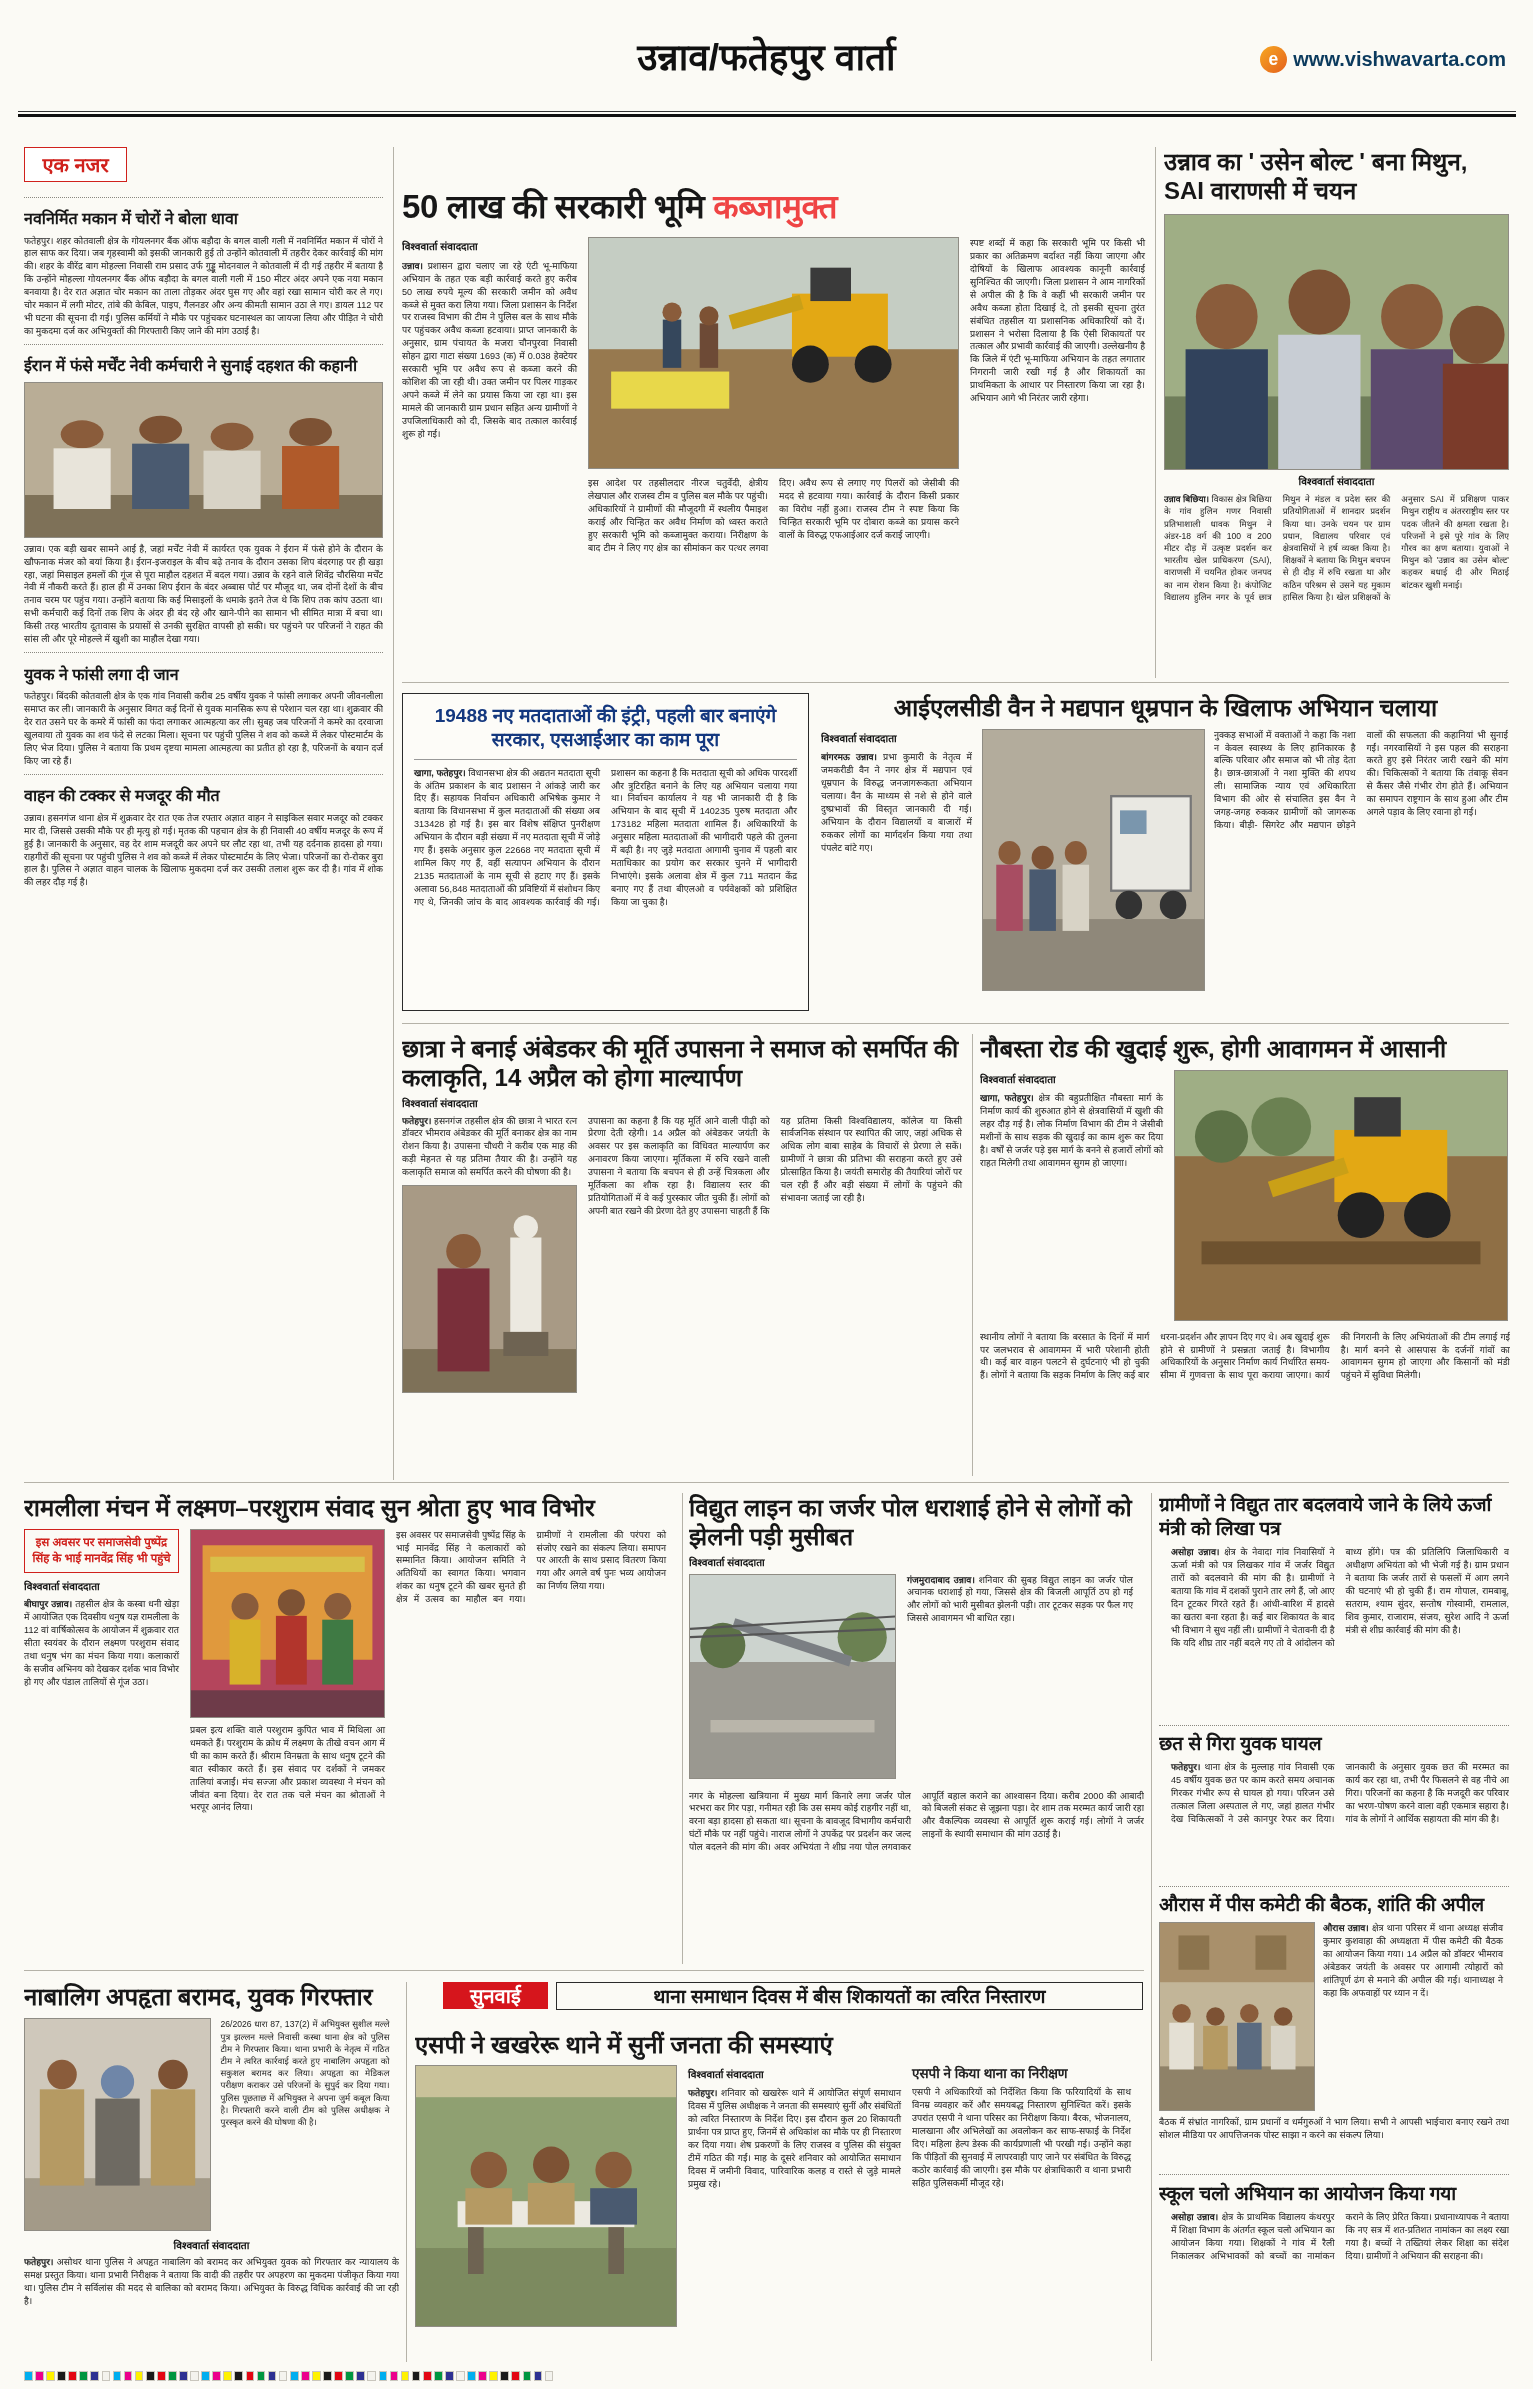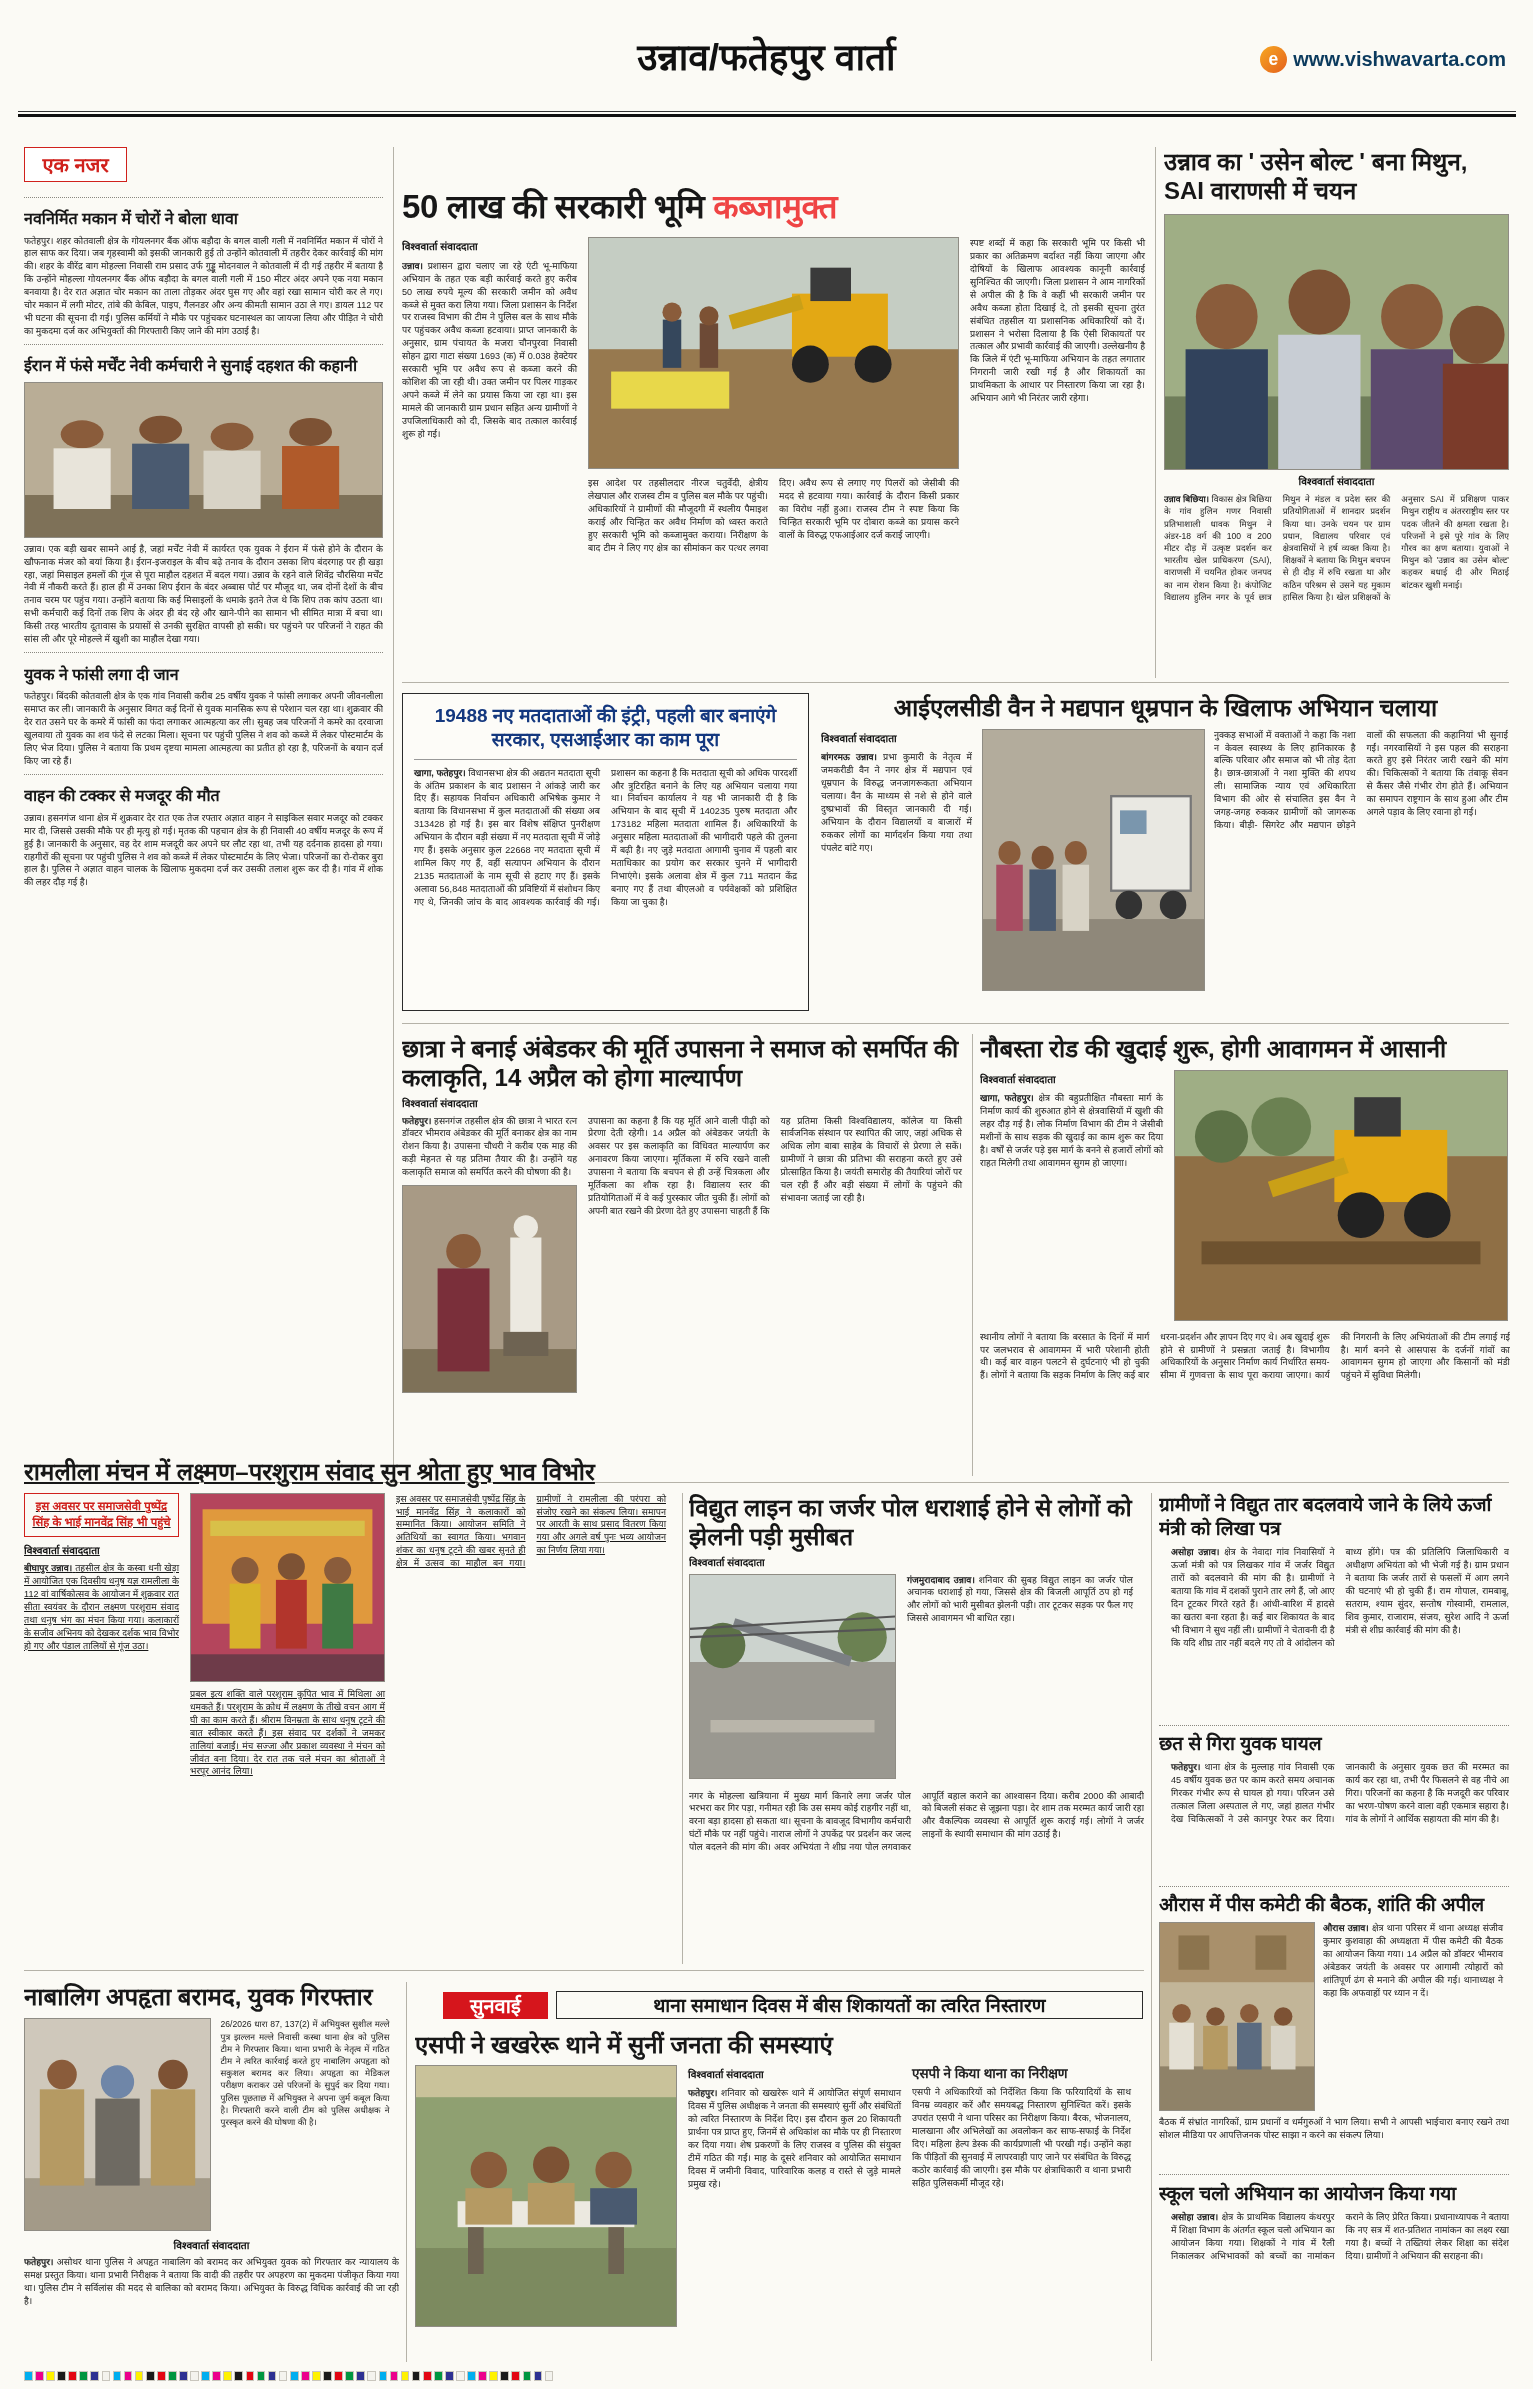--- a/index.html
+++ b/index.html
@@ -77,21 +77,21 @@
   #ph-amb{width:100%;height:208px;}
   .amb-colB{width:374px;}
   .amb-colB .cols2{height:340px;}
 
   #naubasta{left:980px;top:1034px;width:530px;height:442px;}
   .nau-row{display:flex;gap:11px;margin-top:6.4px;height:253px;}
   .nau-colA{width:183px;}
   #ph-nau{width:334px;height:251px;}
   #naubasta .cols3{height:134px;margin-top:8px;}
 
-  #ramlila{left:24px;top:1457px;width:652px;height:471px;text-decoration:underline;}
+  #ramlila{left:24px;top:1493px;width:652px;height:471px;}
   .ram-row{display:flex;gap:11px;margin-top:6.4px;height:386px;}
   .ram-colA{width:155px;}
   .kicker{border:1.6px solid #d0211c;color:#d0211c;font-size:11.5px;font-weight:bold;line-height:1.35;padding:5.6px;text-align:center;margin-bottom:6.4px;}
   .ram-mid{width:195px;display:flex;flex-direction:column;gap:6.4px;}
   #ph-ram{width:100%;height:189px;}
   .ram-colC{width:270px;}
   .ram-colC .cols2{height:386px;}
 
   #pole{left:689px;top:1493px;width:455px;height:471px;}
   .pole-row{display:flex;gap:11px;margin-top:3.2px;height:208px;}
@@ -113,21 +113,21 @@
   #school-body{height:99px;}
 
   #minor{left:24px;top:1982px;width:375px;height:380px;}
   .minor-row{display:flex;gap:9.5px;margin-top:6.4px;height:216px;}
   #ph-minor{width:187px;height:213px;}
   .minor-side{width:169px;}
   #minor .byline{text-align:center;}
   #minor-body{height:95px;margin-top:3.2px;}
 
   #sp{left:415px;top:1982px;width:728px;height:380px;}
-  .banner-row{display:flex;gap:8px;align-items:flex-end;height:37px;padding-left:28px;}
+  .banner-row{display:flex;gap:8px;align-items:flex-start;height:37px;padding-left:28px;}
   .banner-label{background:#d6151c;color:#fff;font-size:20px;font-weight:bold;display:flex;align-items:center;justify-content:center;padding:0 27px;}
   .banner-head{flex:1;border:1.6px solid #2b2b2b;display:flex;align-items:center;justify-content:center;font-size:19px;font-weight:bold;}
   .sp-h{font-size:24px;font-weight:bold;margin:8px 0 4.8px 0;}
   .sp-row{display:flex;gap:11px;height:270px;}
   #ph-sp{width:262px;height:262px;}
   .sp-colA{width:213px;}
   .sp-colB{width:219px;}
   .subhead{font-size:13.5px;font-weight:bold;margin-bottom:4px;line-height:1.3;}
 
   #strip{position:absolute;left:24px;top:2371px;height:10.3px;display:flex;gap:2.4px;}

